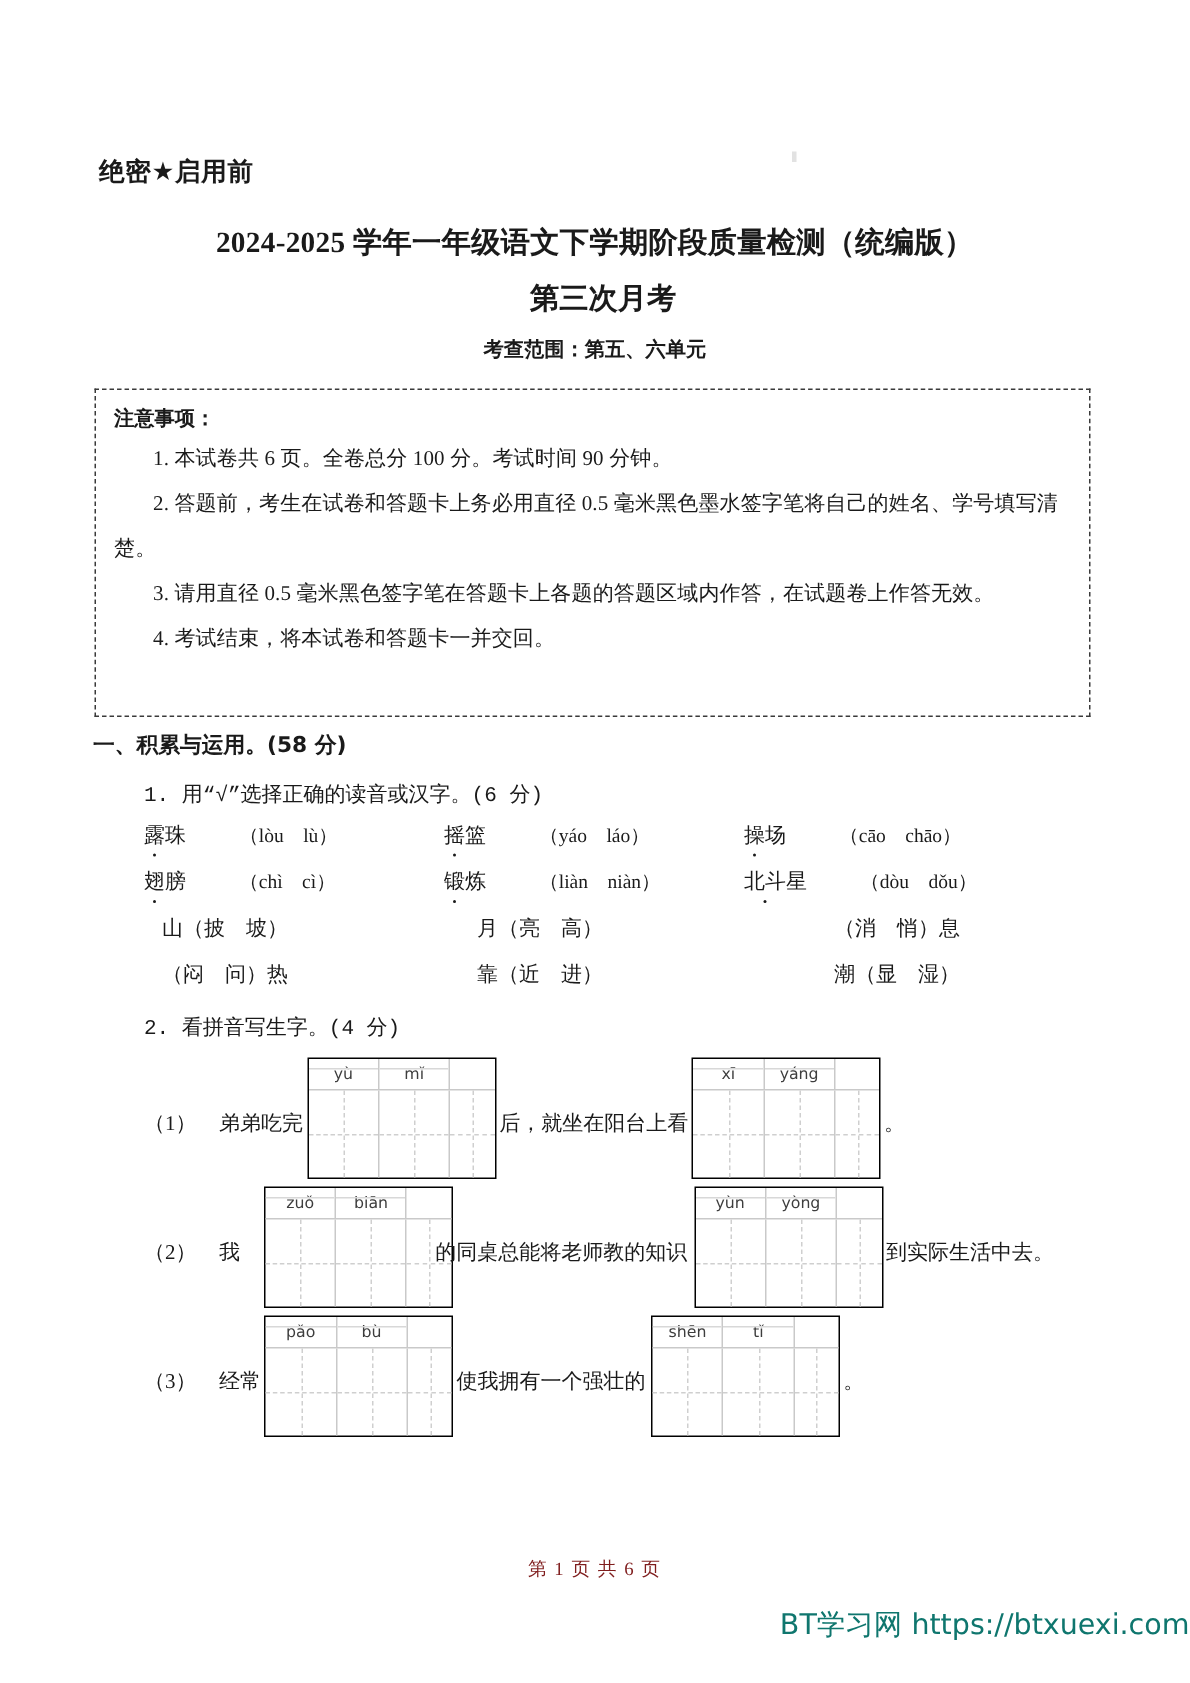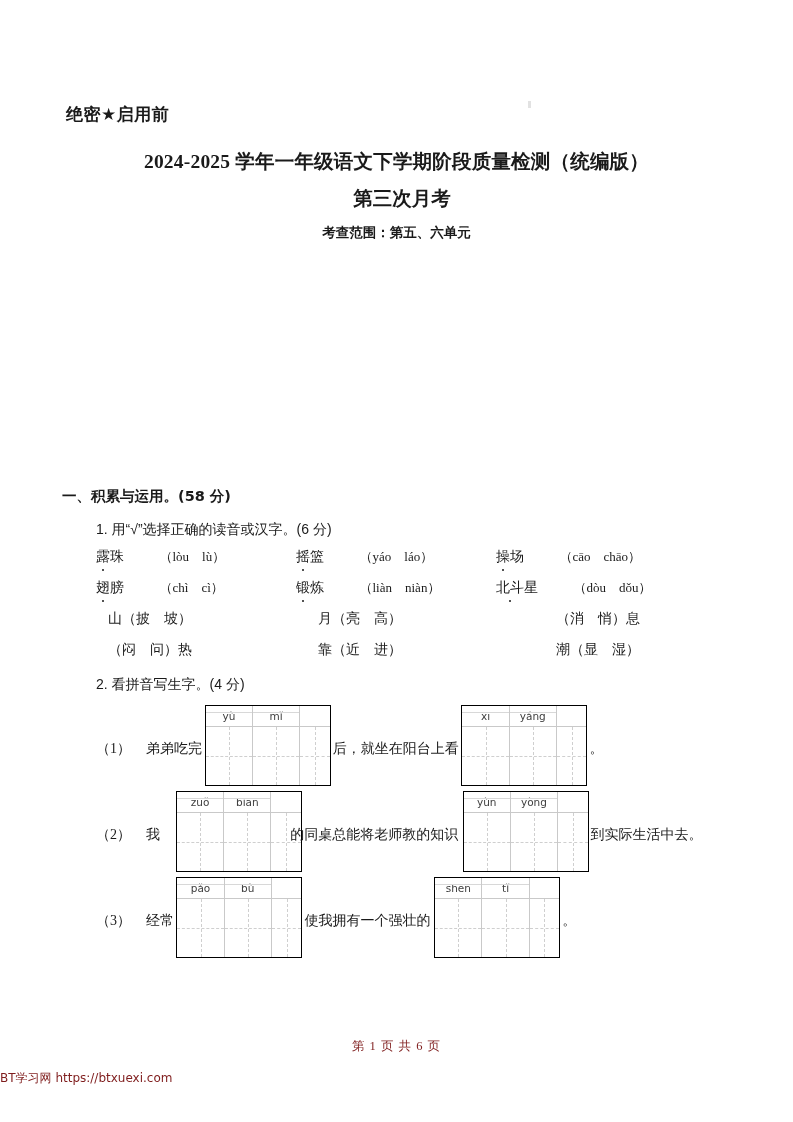--- a/index.html
+++ b/index.html
@@ -94,21 +94,21 @@
     position: absolute;
     left: 62px;
     top: 487px;
     font-family: "DejaVu Sans", sans-serif;
     font-weight: bold;
     font-size: 14.5px;
   }
   .q-head {
     position: absolute;
     font-size: 14px;
-    font-family: Liberation Sans, sans-serif;
+    font-family: Liberation Mono, monospace;
   }
   #q1-head { left: 96px; top: 521px; }
   #q2-head { left: 96px; top: 676px; }
 
   
   .choice-grid {
     position: absolute;
     left: 96px;
     top: 548px;
     width: 640px;
@@ -245,24 +245,24 @@
     text-align: center;
     font-size: 12.5px;
     font-family: "Liberation Serif", serif;
     color: #7f1d1d;
     letter-spacing: 1px;
   }
   .watermark {
     position: absolute;
     left: 0; right: 0;
     top: 1070px;
-    text-align: left;
+    text-align: right;
     font-family: "DejaVu Sans", sans-serif;
-    font-size: 12px;
-    color: #7f1d1d;
+    font-size: 19px;
+    color: #0f766e;
   }
   .corner-dot {
     position: absolute;
     left: 528px;
     top: 101px;
     width: 3px;
     height: 7px;
     background: #e2e2e2;
   }
 </style>
@@ -271,20 +271,29 @@
 
 <div class="page">
 
   <div class="corner-dot"></div>
 
   <div class="secret-line">绝密★启用前</div>
   <div class="doc-title">2024-2025 学年一年级语文下学期阶段质量检测（统编版）</div>
   <div class="doc-subtitle">第三次月考</div>
   <div class="scope-line">考查范围：第五、六单元</div>
 
+  <div class="notice-box">
+    <div class="notice-title">注意事项：</div>
+    <div id="notice-items">
+        <div class="notice-item">1. 本试卷共 6 页。全卷总分 100 分。考试时间 90 分钟。</div>
+        <div class="notice-item">2. 答题前，考生在试卷和答题卡上务必用直径 0.5 毫米黑色墨水签字笔将自己的姓名、学号填写清楚。</div>
+        <div class="notice-item">3. 请用直径 0.5 毫米黑色签字笔在答题卡上各题的答题区域内作答，在试题卷上作答无效。</div>
+        <div class="notice-item">4. 考试结束，将本试卷和答题卡一并交回。</div>
+      </div>
+  </div>
 
   <div class="section-head">一、积累与运用。(58 分)</div>
 
   <div class="q-head" id="q1-head">1. 用“√”选择正确的读音或汉字。(6 分)</div>
   <div class="choice-grid" id="q1-grid">
       <div class="choice-row">
         <div class="choice-cell cc-0"><span><span class="dotted">露</span><span>珠</span></span> <span class="py">（lòu　lù）</span></div>
         <div class="choice-cell cc-1"><span><span class="dotted">摇</span><span>篮</span></span> <span class="py">（yáo　láo）</span></div>
         <div class="choice-cell cc-2"><span><span class="dotted">操</span><span>场</span></span> <span class="py">（cāo　chāo）</span></div>
       </div>

